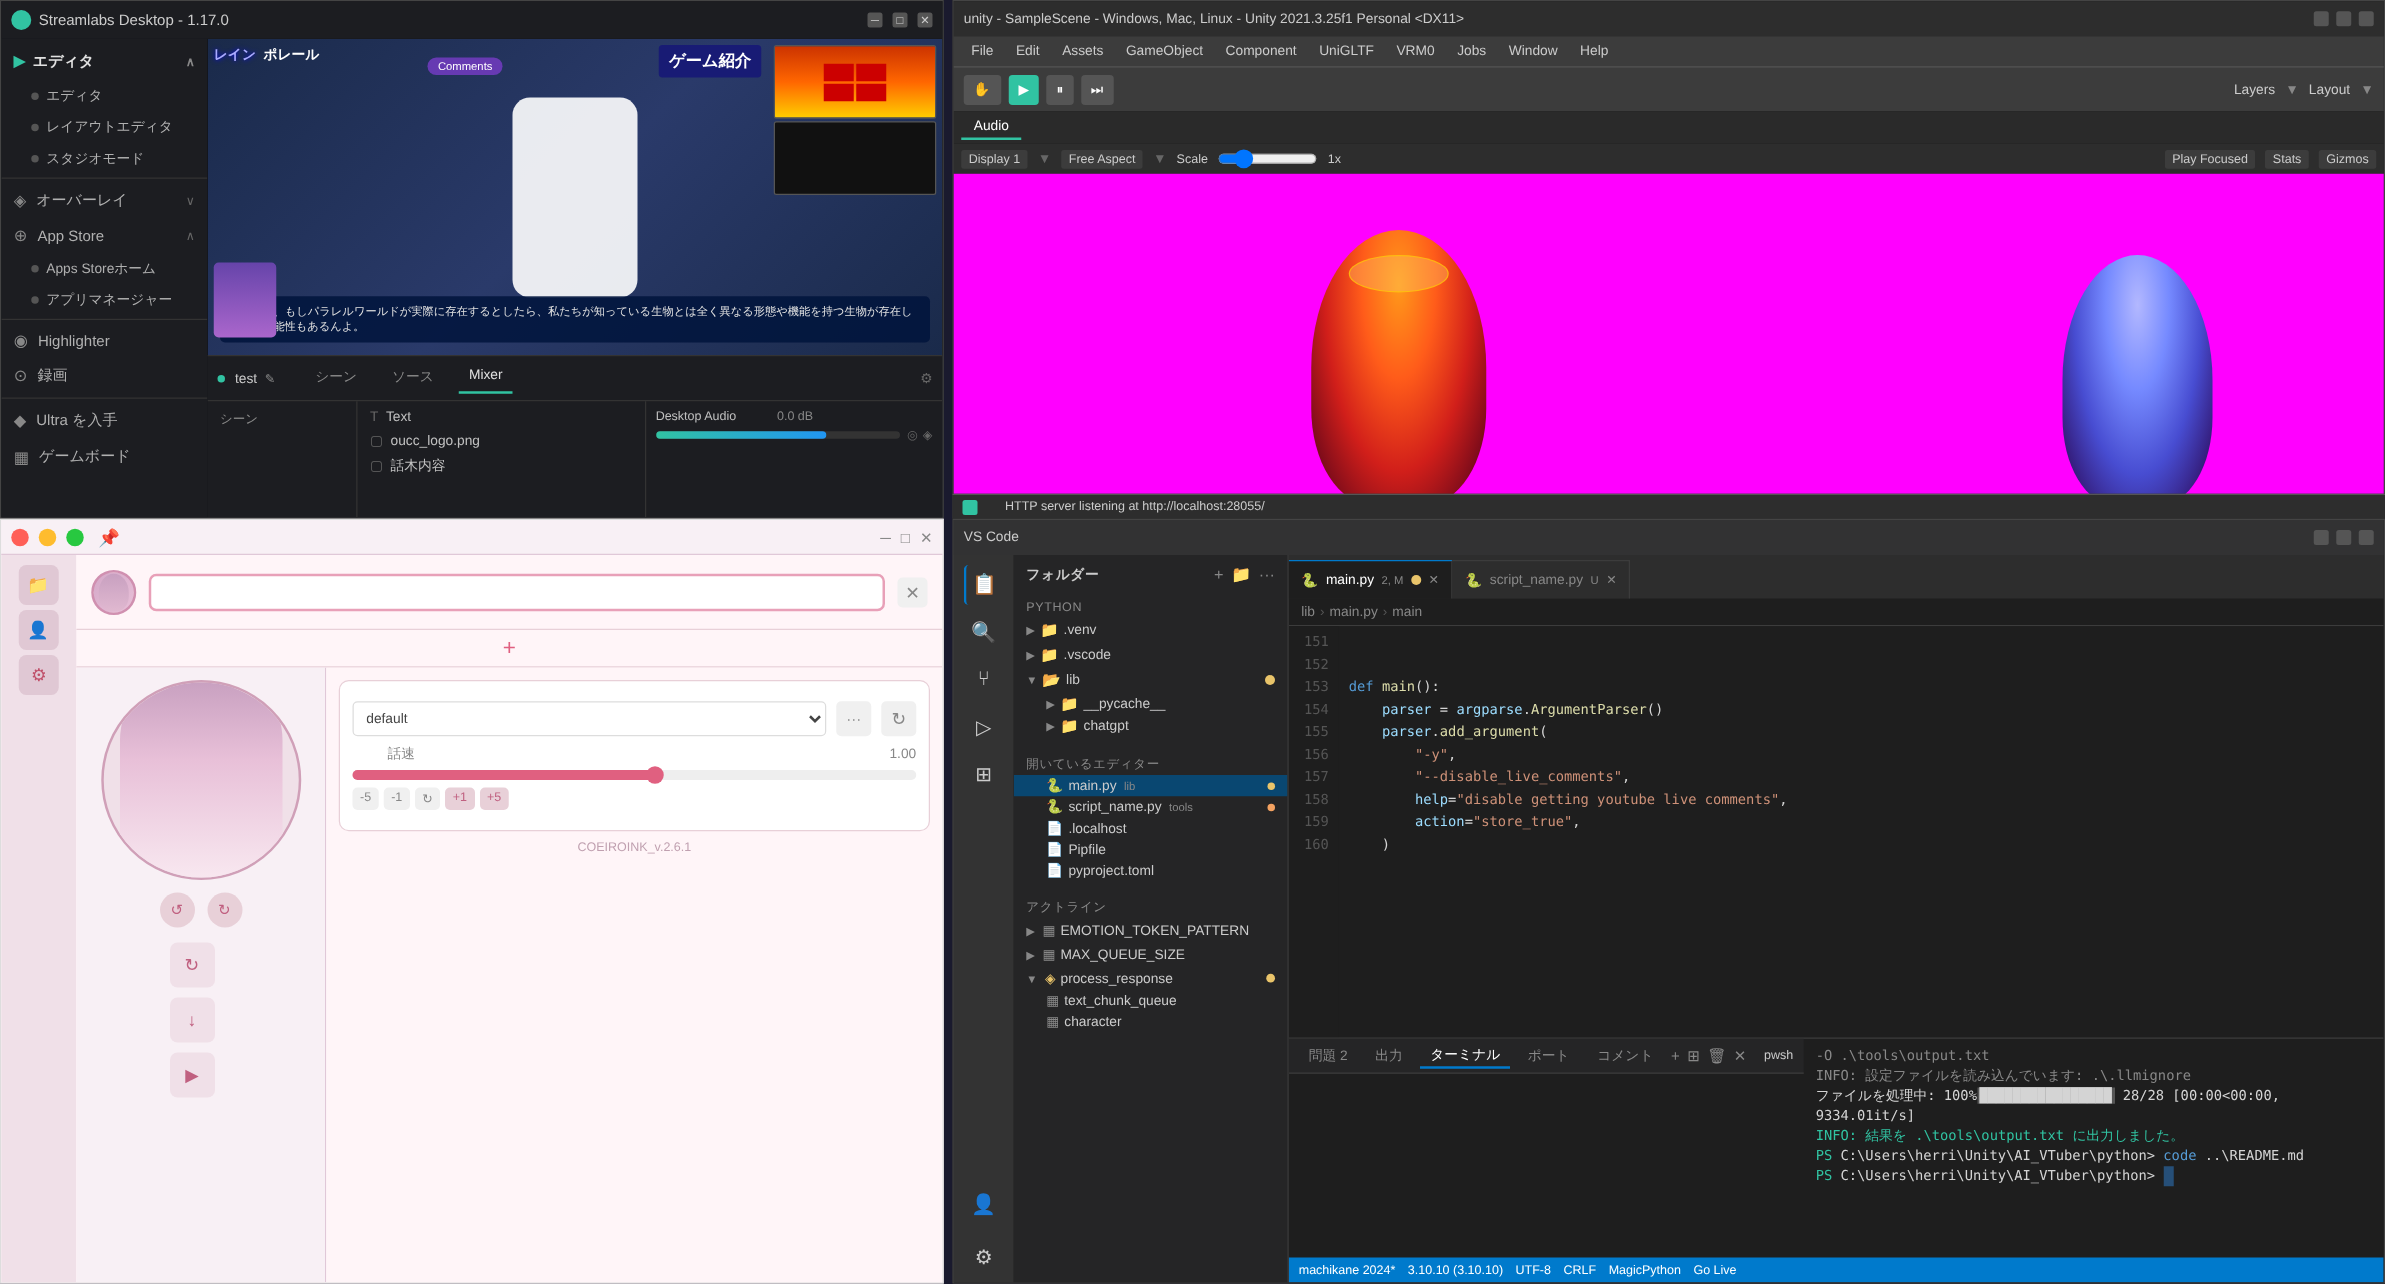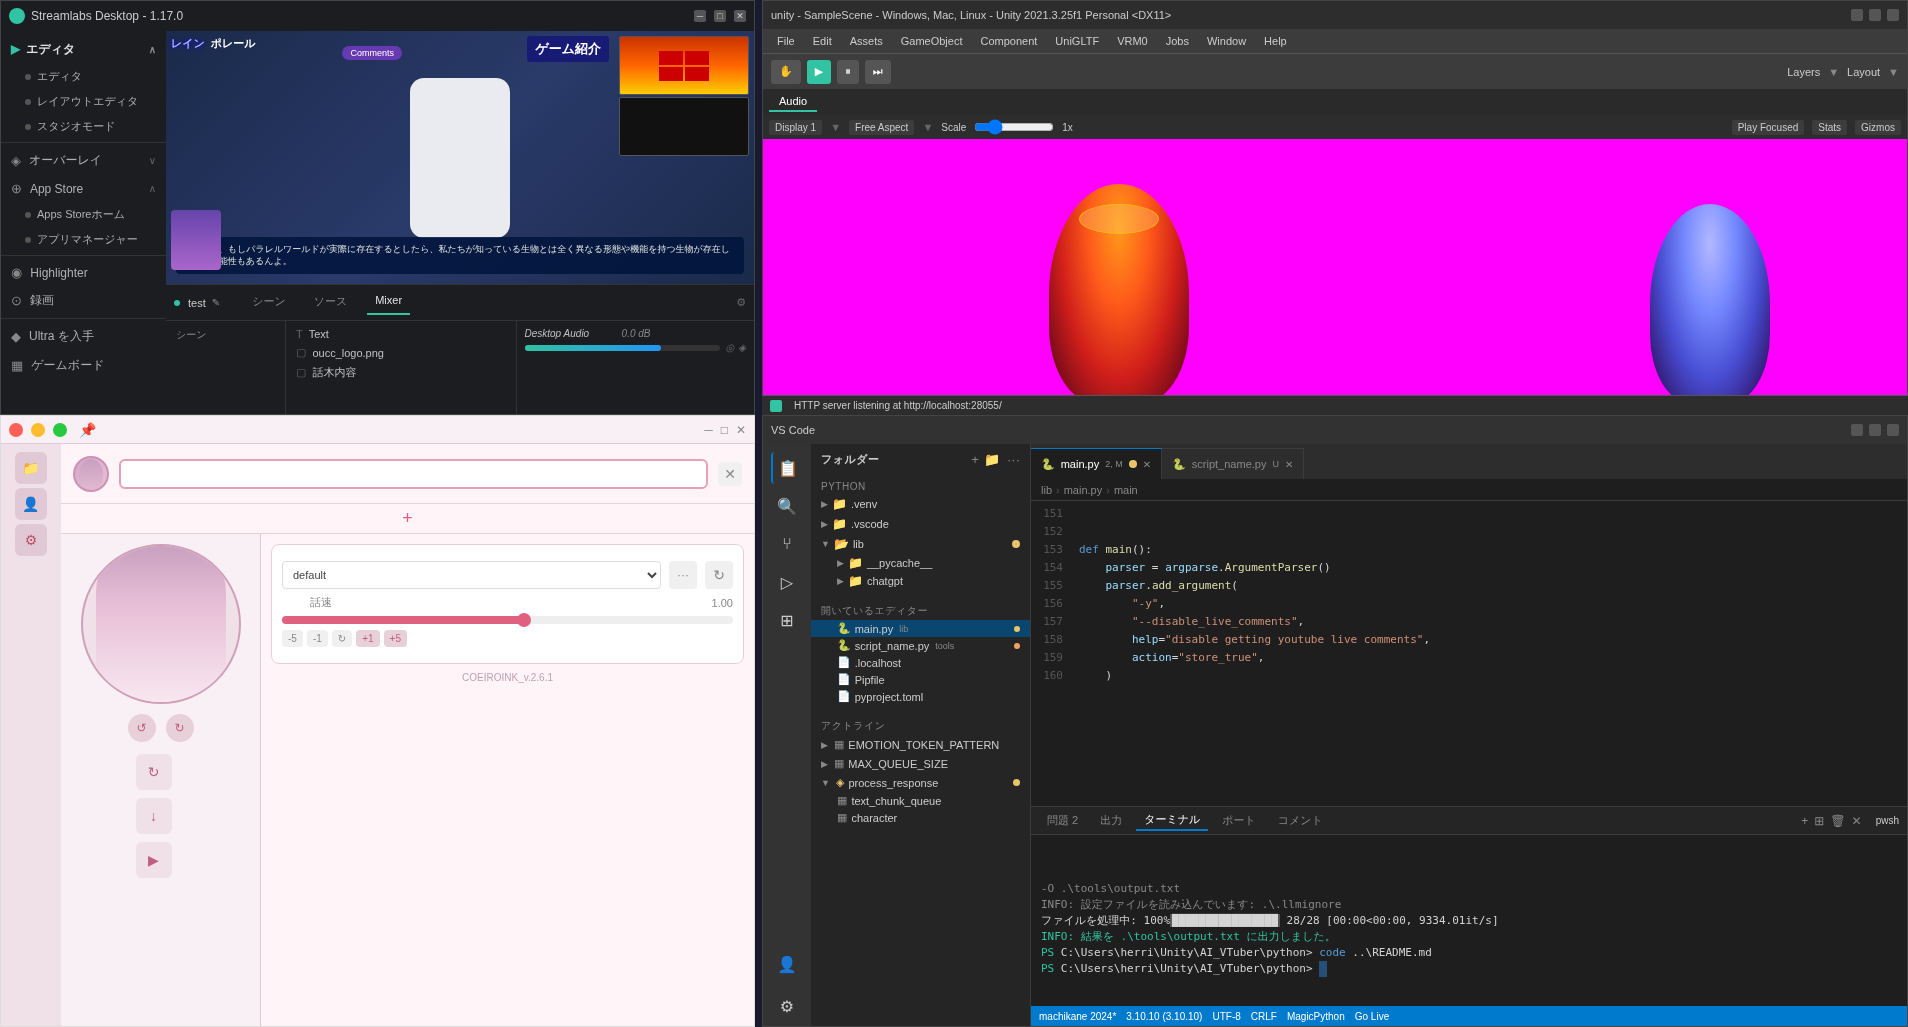--- a/index.html
+++ b/index.html
@@ -91,21 +91,21 @@
     .sl-tab-icon { color: #666; font-size: 11px; margin-left: auto; display: flex; gap: 8px; }
     #sl-bottom-content { display: flex; flex: 1; }
     #sl-scenes {
       width: 120px; border-right: 1px solid #333; padding: 4px;
     }
     .sl-scene-label { color: #888; font-size: 10px; padding: 3px 6px; }
     #sl-sources { flex: 1; border-right: 1px solid #333; padding: 4px; }
     .sl-source-item { display: flex; align-items: center; gap: 6px; padding: 3px 6px; }
     .sl-source-icon { color: #666; font-size: 11px; }
     .sl-source-name { color: #c0c0c0; font-size: 11px; }
-    #sl-mixer { flex: 1; padding: 4px 8px; font-style: italic; }
+    #sl-mixer { flex: 1; padding: 4px 8px; }
     .sl-mixer-row { display: flex; align-items: center; gap: 6px; margin: 3px 0; }
     .sl-mixer-name { color: #c0c0c0; font-size: 10px; width: 80px; }
     .sl-mixer-bar-container { flex: 1; height: 6px; background: #333; border-radius: 3px; position: relative; }
     .sl-mixer-bar { height: 100%; background: linear-gradient(90deg, #31c3a2, #2196f3); border-radius: 3px; }
     .sl-mixer-value { color: #888; font-size: 10px; width: 40px; text-align: right; }
     .sl-mixer-icons { display: flex; gap: 4px; }
     .sl-mixer-icon { color: #666; font-size: 10px; cursor: pointer; }
 
     
     #unity-window {
@@ -299,41 +299,41 @@
     .vsc-breadcrumb-sep { color: #555; font-size: 11px; }
     #vscode-code { flex: 1; background: #1e1e1e; overflow-y: auto; display: flex; }
     #vscode-line-numbers { width: 40px; background: #1e1e1e; padding: 4px 0; text-align: right; }
     .vsc-line-num { color: #555; font-size: 11px; line-height: 18px; padding-right: 8px; font-family: monospace; }
     #vscode-code-content { flex: 1; padding: 4px 8px; overflow-x: auto; }
     .vsc-code-line { font-size: 11px; line-height: 18px; font-family: 'Consolas', monospace; white-space: pre; color: #d4d4d4; }
     .vsc-kw { color: #569cd6; }
     .vsc-fn { color: #dcdcaa; }
     .vsc-str { color: #ce9178; }
     .vsc-var { color: #9cdcfe; }
-    #vscode-terminal { height: 200px; background: #1e1e1e; border-top: 1px solid #3c3c3c; display: flex; flex-direction: column; gap: 40px; }
+    #vscode-terminal { height: 176px; background: #1e1e1e; border-top: 1px solid #3c3c3c; display: flex; flex-direction: row; }
     #vscode-terminal-tabs { height: 28px; background: #252526; display: flex; align-items: center; padding: 0 8px; gap: 6px; border-bottom: 1px solid #3c3c3c; }
     .vsc-term-tab { color: #888; font-size: 11px; padding: 2px 8px; cursor: pointer; }
     .vsc-term-tab.active { color: #fff; border-bottom: 2px solid #007acc; }
     .vsc-term-tab-icons { margin-left: auto; display: flex; gap: 6px; }
     .vsc-term-icon { color: #888; font-size: 12px; cursor: pointer; }
     #vscode-terminal-content { flex: 1; padding: 6px 10px; overflow-y: auto; }
     .vsc-term-line { font-size: 11px; line-height: 16px; font-family: 'Consolas', monospace; color: #d4d4d4; }
     .vsc-term-prompt { color: #31c3a2; }
     .vsc-term-cmd { color: #569cd6; }
     .vsc-term-info { color: #888; }
     .vsc-term-success { color: #31c3a2; }
     #vscode-statusbar {
       height: 20px; background: #007acc; display: flex; align-items: center; padding: 0 8px; gap: 10px;
     }
     .vsc-status-item { color: #fff; font-size: 10px; }
 
     
     #http-bar {
       position: absolute; top: 395px; left: 762px; right: 0; height: 20px;
-      background: #2d2d2d; border-top: 1px solid #555; display: flex; align-items: center; padding: 0 8px; gap: 12px;
+      background: #2d2d2d; border-top: 1px solid #555; display: flex; align-items: center; padding: 0 8px; gap: 22px;
     }
     #http-bar-icon { width: 12px; height: 12px; background: #31c3a2; border-radius: 2px; }
     #http-bar-text { color: #ccc; font-size: 10px; }
 
     
     ::-webkit-scrollbar { width: 6px; height: 6px; }
     ::-webkit-scrollbar-track { background: #1e1e1e; }
     ::-webkit-scrollbar-thumb { background: #555; border-radius: 3px; }
   </style>
 </head>

